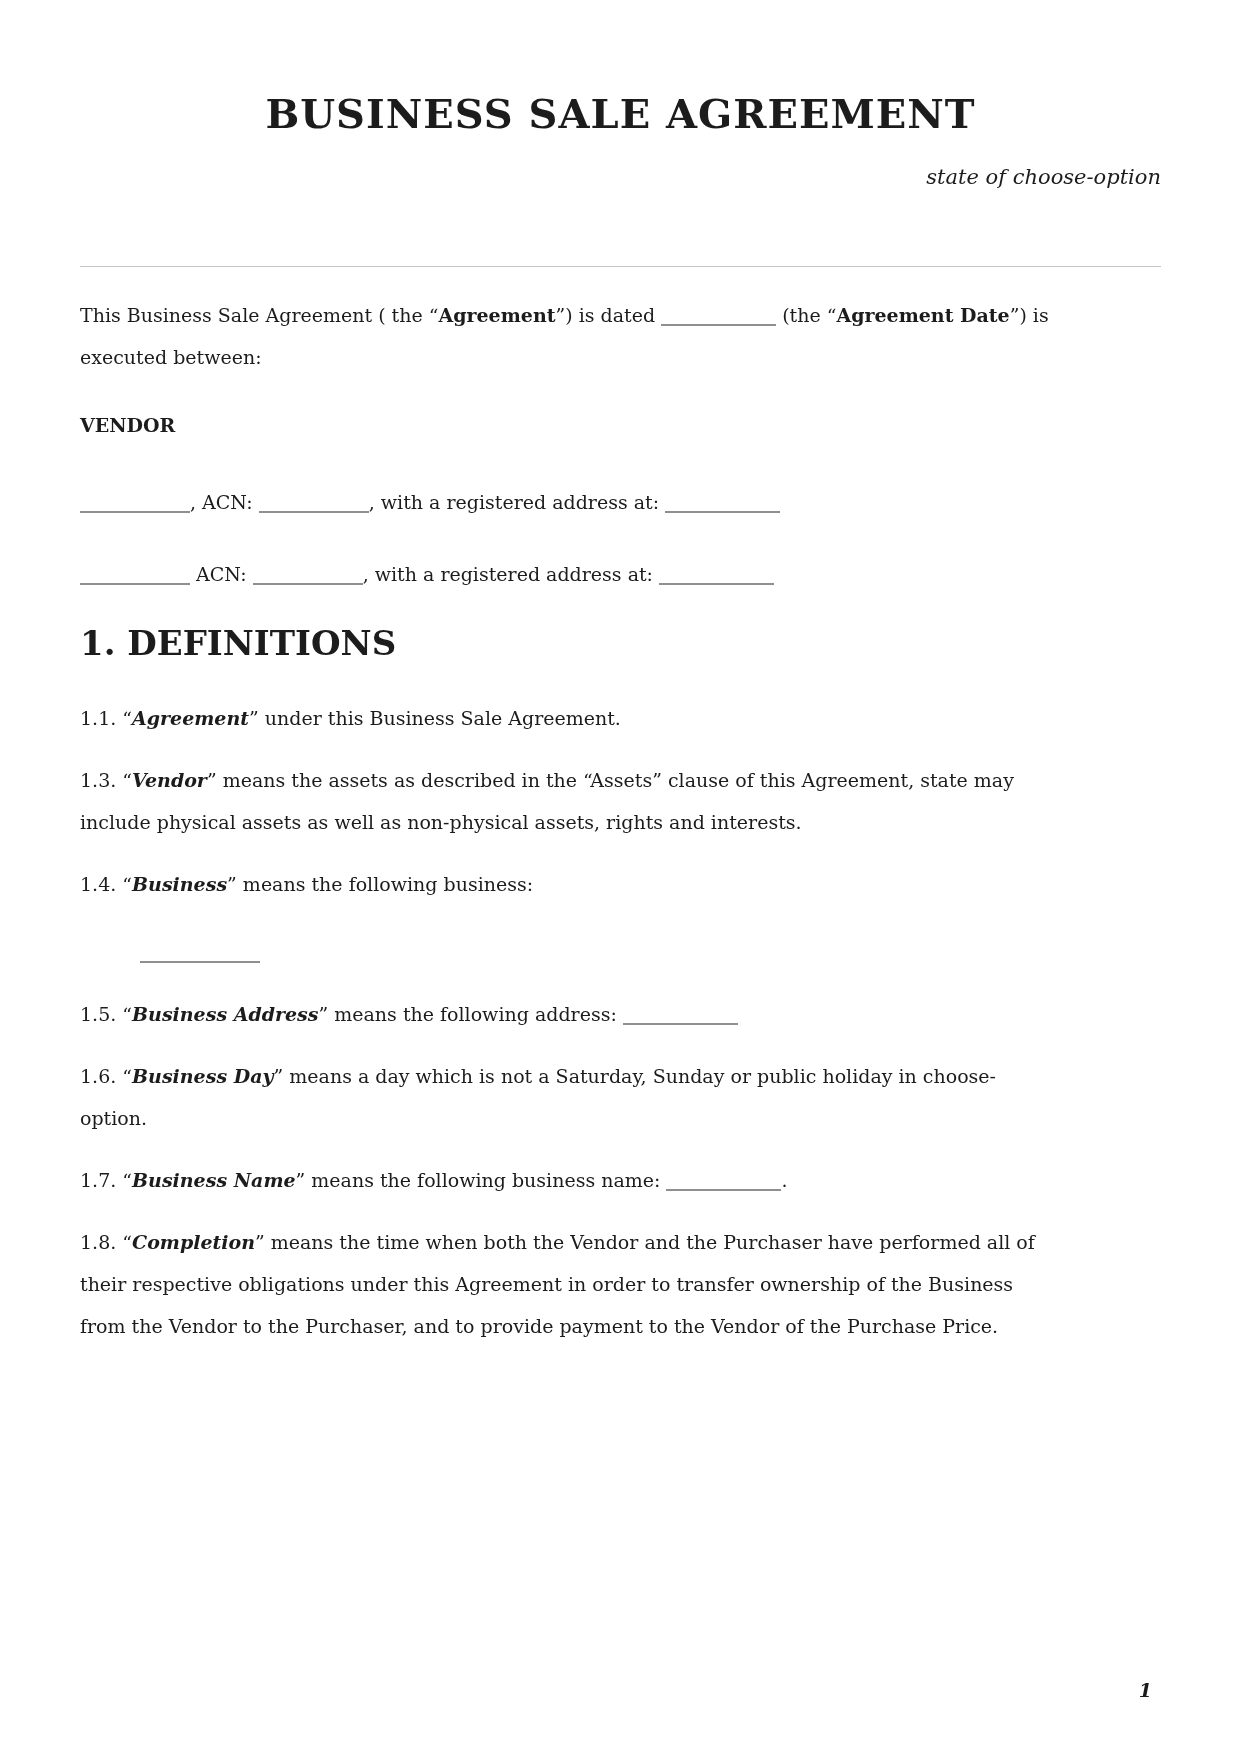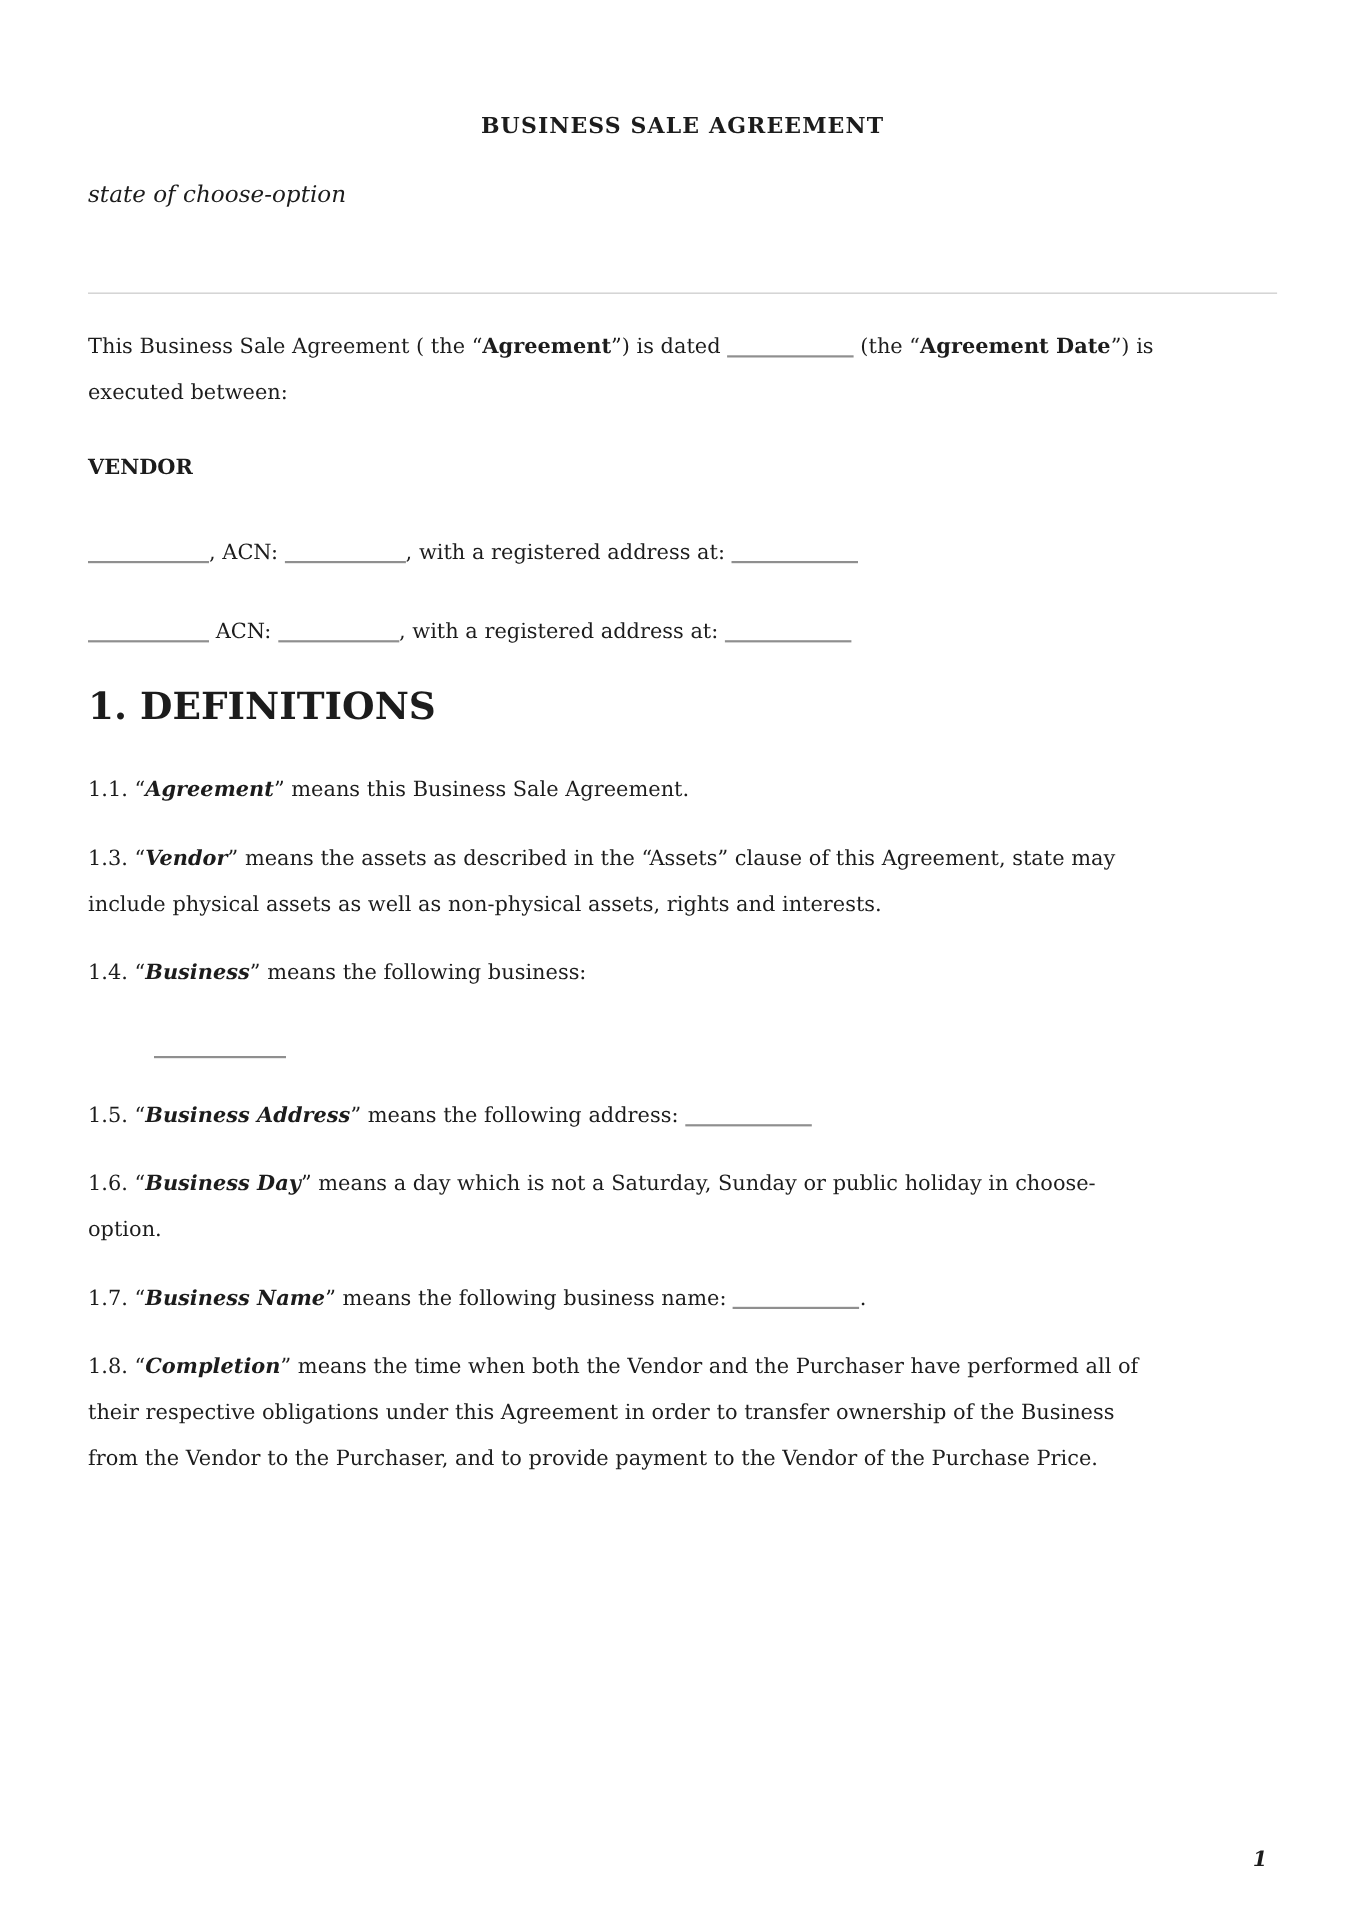--- a/index.html
+++ b/index.html
@@ -10,32 +10,32 @@
     margin: 0 auto;
     background: #ffffff;
     box-sizing: border-box;
     padding: 0 80px;
     overflow: hidden;
     font-family: "DejaVu Serif", "Liberation Serif", serif;
     color: #1c1c1c;
   }
   .doc-title {
     margin: 92px 0 0 0;
-    font-size: 20px;
+    font-size: 40px;
     line-height: 44px;
     font-weight: bold;
     letter-spacing: 1px;
     text-align: center;
   }
   .doc-subtitle {
     margin-top: 26px;
     font-size: 21px;
     line-height: 30px;
     font-style: italic;
-    text-align: left;
+    text-align: right;
   }
   .divider {
     margin: 74px 0 0 0;
     border: none;
     border-top: 1px solid #c4c4c4;
     height: 0;
   }
   .para {
     margin: 20px 0 0 0;
     font-size: 19px;
@@ -90,21 +90,21 @@
   <p class="para heading mt-vendor">VENDOR</p>
 
   <p class="para mt-vline"><span class="blank" style="width: 110px;"></span><span>, ACN: </span><span class="blank" style="width: 110px;"></span><span>, with a registered address at: </span><span class="blank" style="width: 115px;"></span></p>
 
 
   <p class="para mt-pline"><span class="blank" style="width: 110px;"></span><span> ACN: </span><span class="blank" style="width: 110px;"></span><span>, with a registered address at: </span><span class="blank" style="width: 115px;"></span></p>
 
   <h2 class="defs-heading">1. DEFINITIONS</h2>
 
   <div id="definitions-list">
-      <p class="para def"><span>1.1. “</span><span class="bi">Agreement</span><span>” means this Business Sale Agreement.</span></p>
+      <p class="para def"><span>1.1. “</span><span class="bi">Agreement</span><span>” under this Business Sale Agreement.</span></p>
       <p class="para def"><span>1.3. “</span><span class="bi">Vendor</span><span>” means the assets as described in the “Assets” clause of this Agreement, state may</span><br><span>include physical assets as well as non-physical assets, rights and interests.</span></p>
       <p class="para def"><span>1.4. “</span><span class="bi">Business</span><span>” means the following business:</span></p>
       <p class="para def indent"><span class="blank" style="width: 120px;"></span></p>
       <p class="para def"><span>1.5. “</span><span class="bi">Business Address</span><span>” means the following address: </span><span class="blank" style="width: 115px;"></span></p>
       <p class="para def"><span>1.6. “</span><span class="bi">Business Day</span><span>” means a day which is not a Saturday, Sunday or public holiday in choose-</span><br><span>option.</span></p>
       <p class="para def"><span>1.7. “</span><span class="bi">Business Name</span><span>” means the following business name: </span><span class="blank" style="width: 115px;"></span><span>.</span></p>
       <p class="para def"><span>1.8. “</span><span class="bi">Completion</span><span>” means the time when both the Vendor and the Purchaser have performed all of</span><br><span>their respective obligations under this Agreement in order to transfer ownership of the Business</span><br><span>from the Vendor to the Purchaser, and to provide payment to the Vendor of the Purchase Price.</span></p>
     </div>
 
   <div class="pagenum">1</div>

